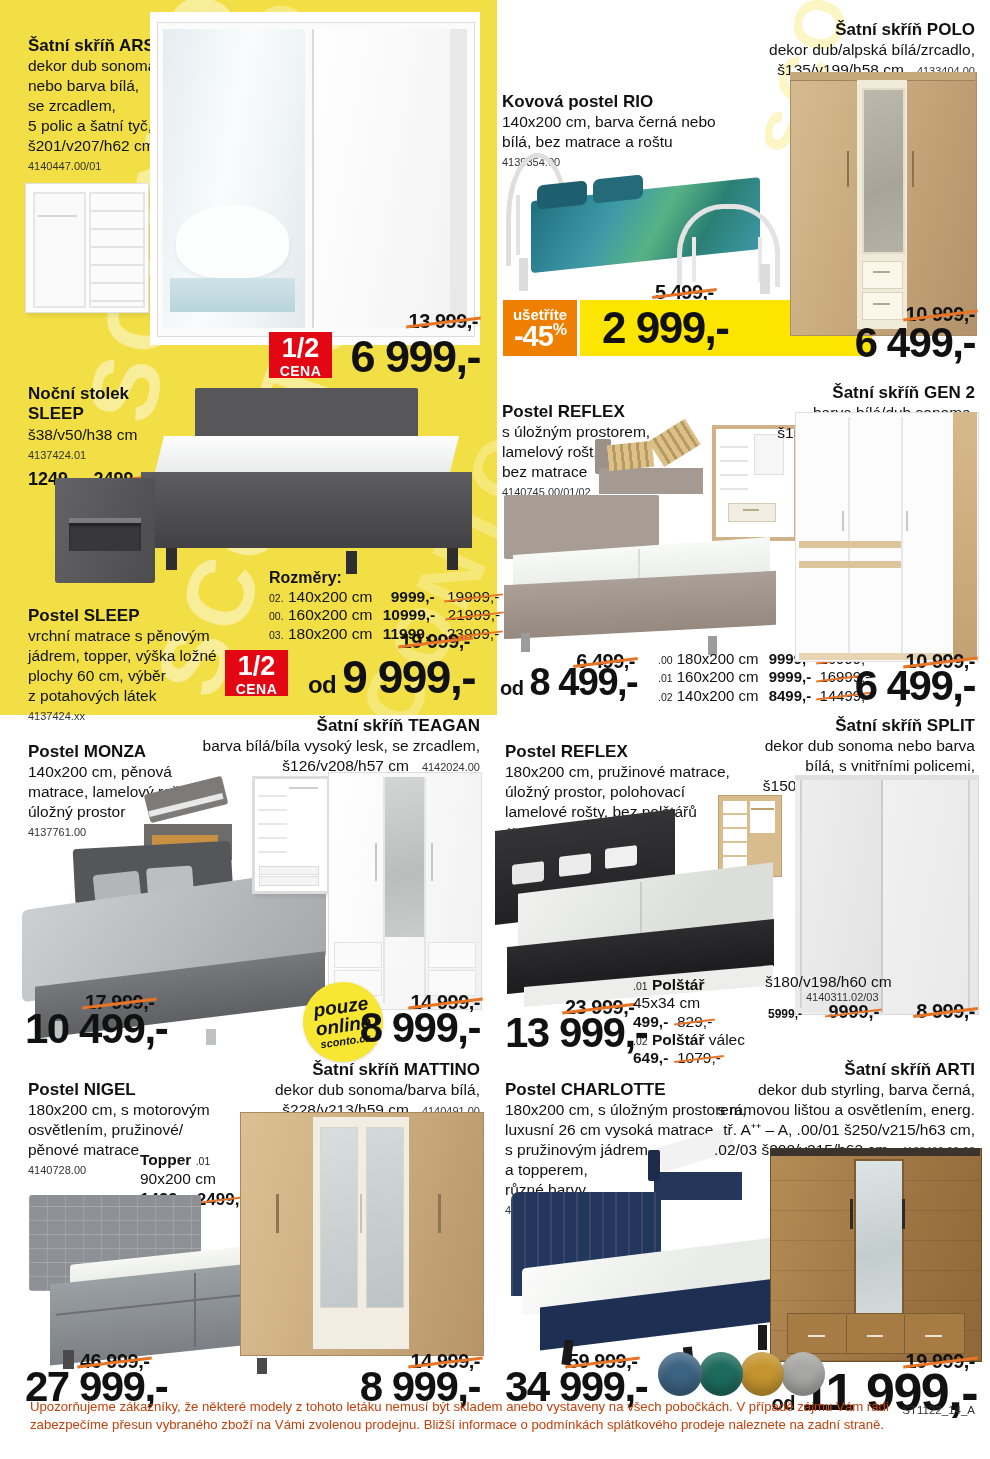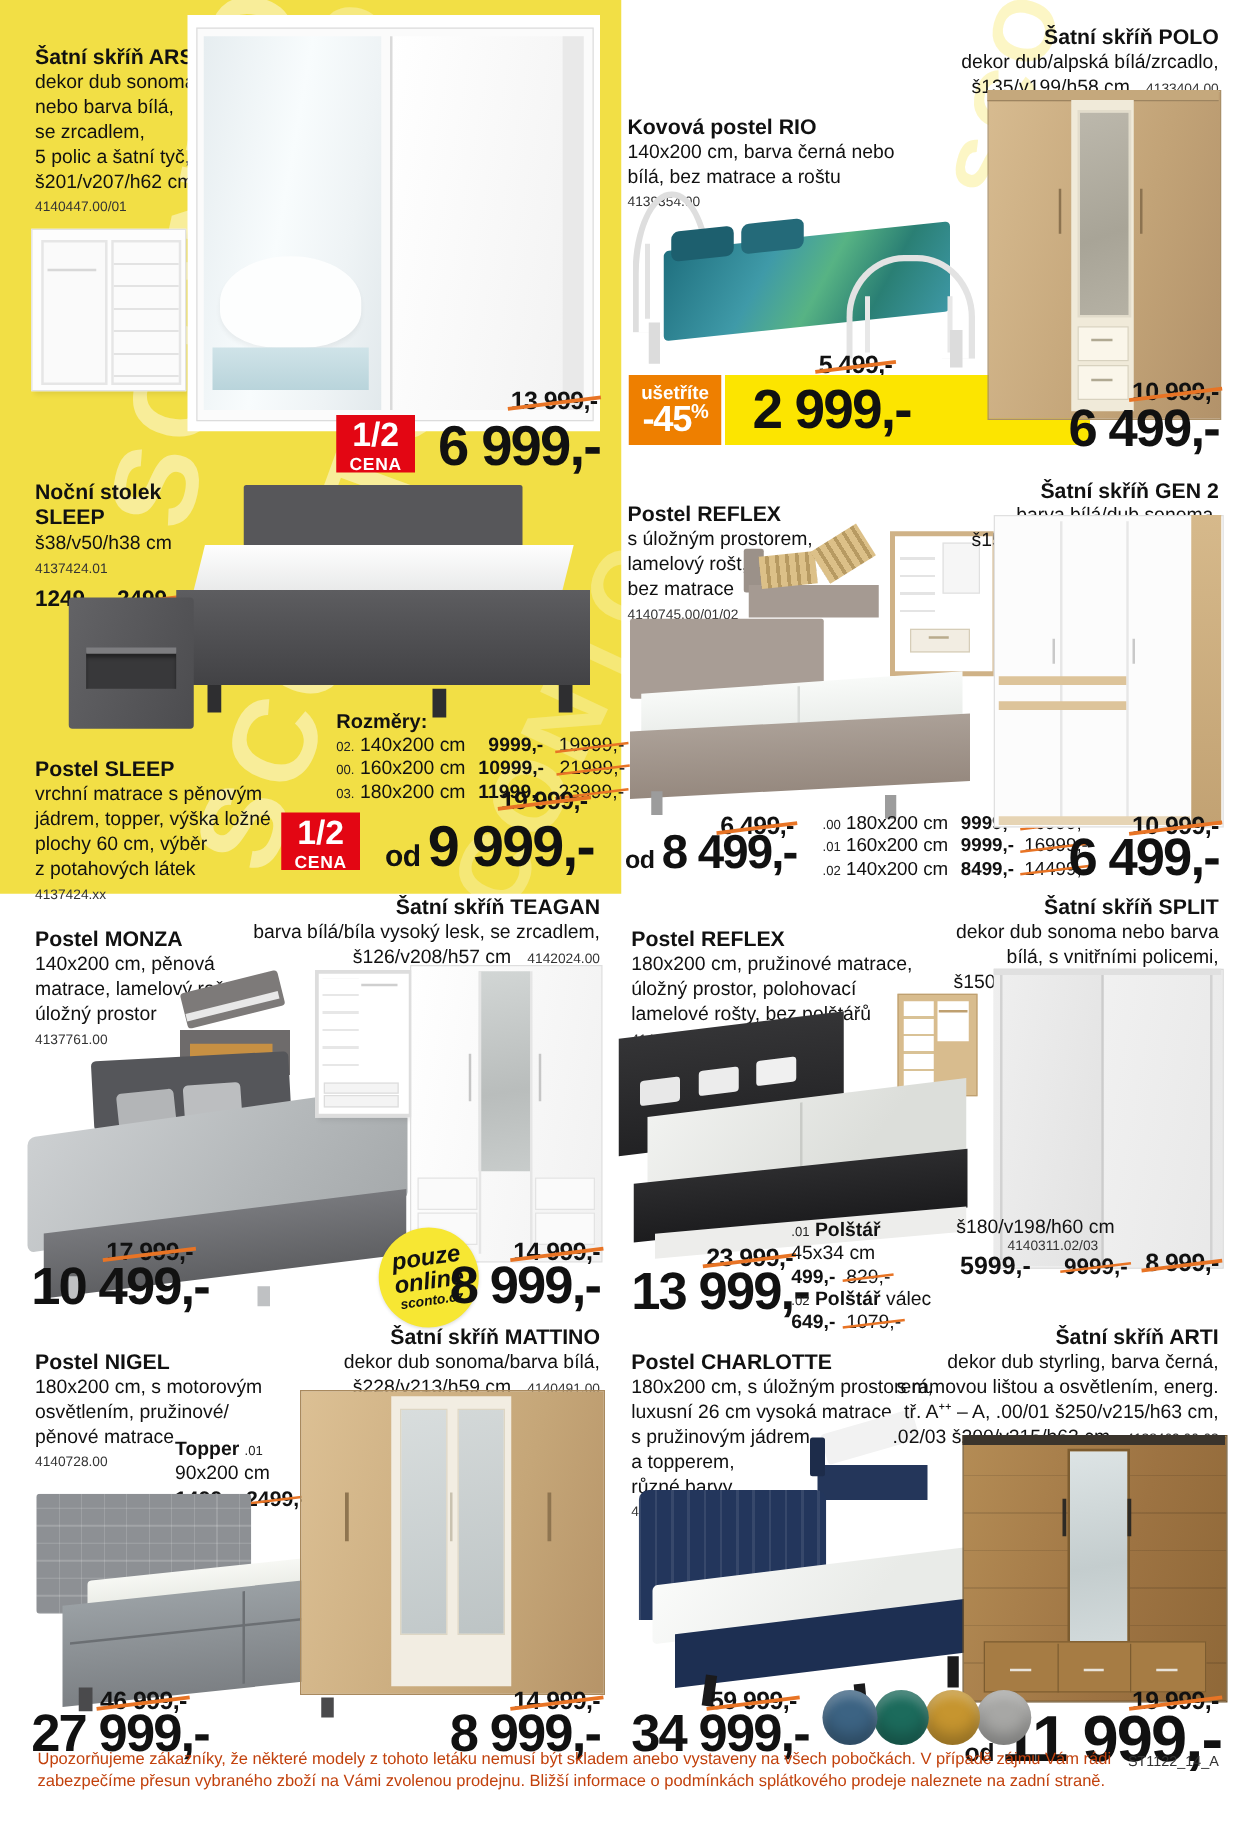--- a/index.html
+++ b/index.html
@@ -417,21 +417,21 @@
     <div style="left:0;top:0;width:100%;height:100%;background:linear-gradient(100deg,#f6f6f6,#e8e8e8);border:1px solid #d8d8d8;"></div>
     <div style="left:0;top:0;width:47%;height:100%;background:linear-gradient(100deg,#efefef,#e2e2e2);border-right:2px solid #cccccc;"></div>
     <div style="left:3%;top:2%;width:2px;height:96%;background:#d2d2d2;"></div>
     <div style="left:95%;top:2%;width:2px;height:96%;background:#d2d2d2;"></div>
     <div style="left:0;top:0;width:100%;height:2%;background:#e0e0e0;"></div>
   </div>
 
   <div class="abs desc" style="left:765px;top:972px;">š180/v198/h60 cm</div>
   <div class="abs codeinline" style="left:806px;top:991px;">4140311.02/03</div>
   <div class="abs" style="left:768px;top:1002px;white-space:nowrap;">
-    <span class="bold" style="font-size:20px;">5999,-</span>
+    <span class="bold" style="font-size:12px;">5999,-</span>
     <span class="strike strike-sm bold" style="font-size:18px;margin-left:22px;">9999,-</span>
   </div>
   <div class="abs price-old rt" style="left:845px;top:1000px;width:130px;"><span class="strike">8 999,-</span></div>
 
   <div class="abs" style="left:28px;top:1080px;width:210px;">
     <div class="title">Postel NIGEL</div>
     <div class="desc">
       <span style="display:block">180x200 cm, s motorovým</span>
       <span style="display:block">osvětlením, pružinové/</span>
       <span style="display:block">pěnové matrace</span>

